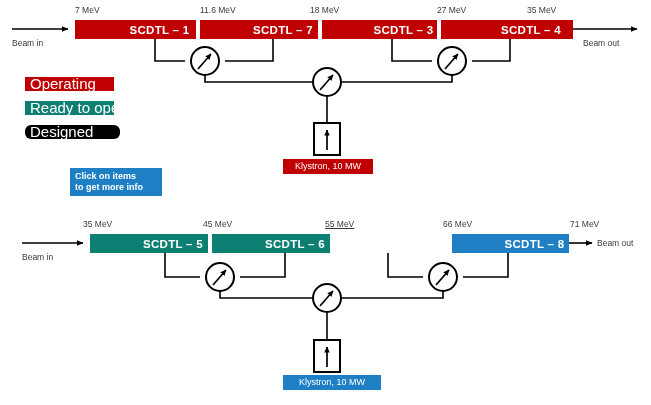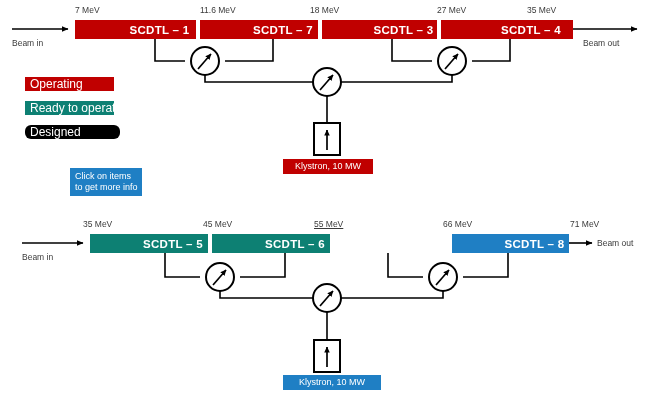--- a/index.html
+++ b/index.html
@@ -46,21 +46,21 @@
   }
   .beam-label {
     position: absolute;
     font-size: 8.5px;
     color: #3a3a3a;
     white-space: nowrap;
   }
   .legend-item {
     position: absolute;
     color: #ffffff;
-    font-size: 12px;
+    font-size: 15px;
     height: 14px;
     line-height: 14px;
     padding-left: 5px;
     box-sizing: border-box;
     white-space: nowrap;
   }
   .info-box {
     position: absolute;
     color: #ffffff;
     font-size: 9px;
@@ -183,28 +183,28 @@
 
   <div class="beam-label" style="left:12px; top:38px;">Beam in</div>
   <div class="beam-label" style="left:583px; top:38px;">Beam out</div>
 
   <div class="klystron-label" style="left:283px; top:159px; width:90px; background:#C00000;">Klystron, 10 MW</div>
 
   <div class="legend-item" style="left:25px; top:77px; width:89px; background:#C00000;">Operating</div>
   <div class="legend-item" style="left:25px; top:101px; width:89px; background:#0D8073;">Ready to operate</div>
   <div class="legend-item" style="left:25px; top:125px; width:95px; background:#000000;border-radius:6px;">Designed</div>
 
-  <div class="info-box" style="left:70px; top:168px; width:72px;">
+  <div class="info-box" style="left:70px; top:168px; width:92px;font-weight:bold;">
     <div>Click on items</div>
     <div>to get more info</div>
   </div>
 
   <div class="energy-label" style="left:83px; top:219px;">35 MeV</div>
   <div class="energy-label" style="left:203px; top:219px;">45 MeV</div>
-  <div class="energy-label" style="left:314px; top:219px;text-decoration:underline;">55 MeV</div>
+  <div class="energy-label" style="left:325px; top:219px;text-decoration:underline;">55 MeV</div>
   <div class="energy-label" style="left:443px; top:219px;">66 MeV</div>
   <div class="energy-label" style="left:570px; top:219px;">71 MeV</div>
 
   <div class="module" style="left:90px; top:234px; width:118px; background:#0D8073;">SCDTL – 5</div>
   <div class="module" style="left:212px; top:234px; width:118px; background:#0D8073;">SCDTL – 6</div>
   <div class="module" style="left:452px; top:234px; width:117px; background:#1F7FC4;">SCDTL – 8</div>
 
   <div class="beam-label" style="left:22px; top:252px;">Beam in</div>
   <div class="beam-label" style="left:597px; top:238px;">Beam out</div>
 

